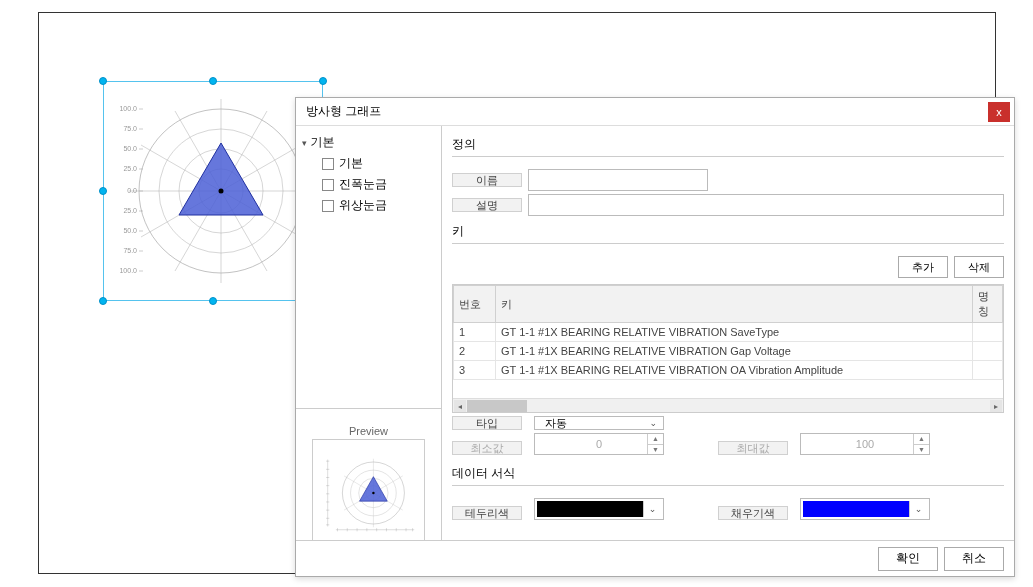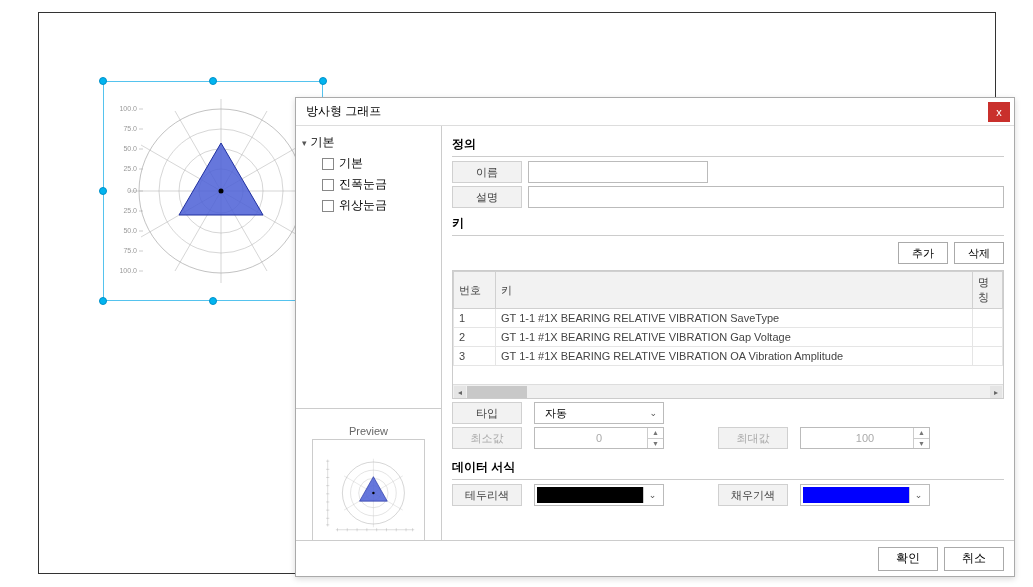--- a/index.html
+++ b/index.html
@@ -24,43 +24,43 @@
 .tree-check { width: 12px; height: 12px; border: 1px solid #888; display: inline-block; }
 .caret { font-size: 9px; color: #555; }
 .preview-box { border-top: 1px solid #ccc; height: 132px; padding: 16px; font-size: 11px; text-align: center; color: #666; }
 .preview-inner { border: 1px solid #ccc; height: 108px; margin-top: 2px; position: relative; }
 
 .right-panel { flex: 1; overflow-y: auto; padding: 6px 10px 6px 10px; font-size: 12px; }
 .right-panel::-webkit-scrollbar { width: 14px; }
 .right-panel::-webkit-scrollbar-track { background: #f0f0f0; }
 .right-panel::-webkit-scrollbar-thumb { background: #c8c8c8; }
 
-.sec-title { font-weight: 700; font-size: 12px; border-bottom: 1px solid #ccc; padding: 4px 0 3px; margin-bottom: 4px; }
+.sec-title { font-weight: 400; font-size: 12px; border-bottom: 1px solid #ccc; padding: 4px 0 3px; margin-bottom: 12px; }
 .form-row { display: flex; align-items: center; margin: 3px 0; gap: 6px; }
-.lbl-cell { width: 70px; height: 22px; background: #f2f2f2; border: 1px solid #d0d0d0; display: flex; align-items: center; justify-content: center; font-size: 11px; color: #444; }
+.lbl-cell { width: 70px; height: 14px; background: #f2f2f2; border: 1px solid #d0d0d0; display: flex; align-items: center; justify-content: center; font-size: 11px; color: #444; }
 .lbl-cell.disabled { color: #aaa; }
 .txt-input { height: 22px; border: 1px solid #bbb; padding: 0 4px; font-size: 11px; }
 .txt-input.w180 { width: 180px; }
 .txt-input.flex1 { flex: 1; }
 
 .key-buttons { display: flex; justify-content: flex-end; gap: 6px; margin: 6px 0; }
 .small-btn { min-width: 50px; height: 22px; border: 1px solid #aaa; background: #fff; font-size: 11px; cursor: pointer; padding: 0 10px; }
 
 .key-table-wrap { border: 1px solid #ccc; }
 .key-table { width: 100%; border-collapse: collapse; font-size: 11px; }
 .key-table th { background: #f2f2f2; border: 1px solid #d0d0d0; padding: 3px 5px; text-align: left; font-weight: 400; color: #444; }
 .key-table td { border: 1px solid #e5e5e5; padding: 3px 5px; color: #444; }
 .table-hscroll { height: 14px; background: #f0f0f0; border-top: 1px solid #ddd; position: relative; margin-top: 18px; }
 .table-hscroll .thumb { position: absolute; left: 14px; top: 1px; width: 60px; height: 12px; background: #c8c8c8; }
 .table-hscroll .arrow { position: absolute; top: 1px; width: 12px; height: 12px; background: #e5e5e5; display:flex; align-items:center; justify-content:center; font-size:8px; color:#666;}
 .table-hscroll .arrow.l { left: 1px; }
 .table-hscroll .arrow.r { right: 1px; }
 
 .scale-row { display: flex; align-items: flex-end; gap: 12px; margin: 3px 0; }
-.select-box { height: 22px; width: 130px; border: 1px solid #bbb; background: #fff; display: flex; align-items: center; justify-content: space-between; padding: 0 6px 0 10px; font-size: 11px; }
+.select-box { height: 14px; width: 130px; border: 1px solid #bbb; background: #fff; display: flex; align-items: center; justify-content: space-between; padding: 0 6px 0 10px; font-size: 11px; }
 .select-caret { font-size: 9px; color: #555; }
 .num-input { height: 22px; width: 130px; border: 1px solid #bbb; display: flex; align-items: center; justify-content: center; font-size: 11px; color: #aaa; position: relative; }
 .spinner { position: absolute; right: 0; top: 0; width: 16px; height: 100%; border-left: 1px solid #ccc; display: flex; flex-direction: column; }
 .spinner div { flex:1; display:flex; align-items:center; justify-content:center; font-size:7px; color:#777; border-bottom:1px solid #ccc; }
 .spinner div:last-child { border-bottom: none; }
 
 .color-swatch { height: 22px; width: 130px; border: 1px solid #bbb; display: flex; align-items: center; padding: 2px; }
 .color-block { flex:1; height:100%; }
 .color-caret-box { width: 18px; height: 100%; display:flex; align-items:center; justify-content:center; font-size:9px; color:#555; border-left:1px solid #ccc; }
 

